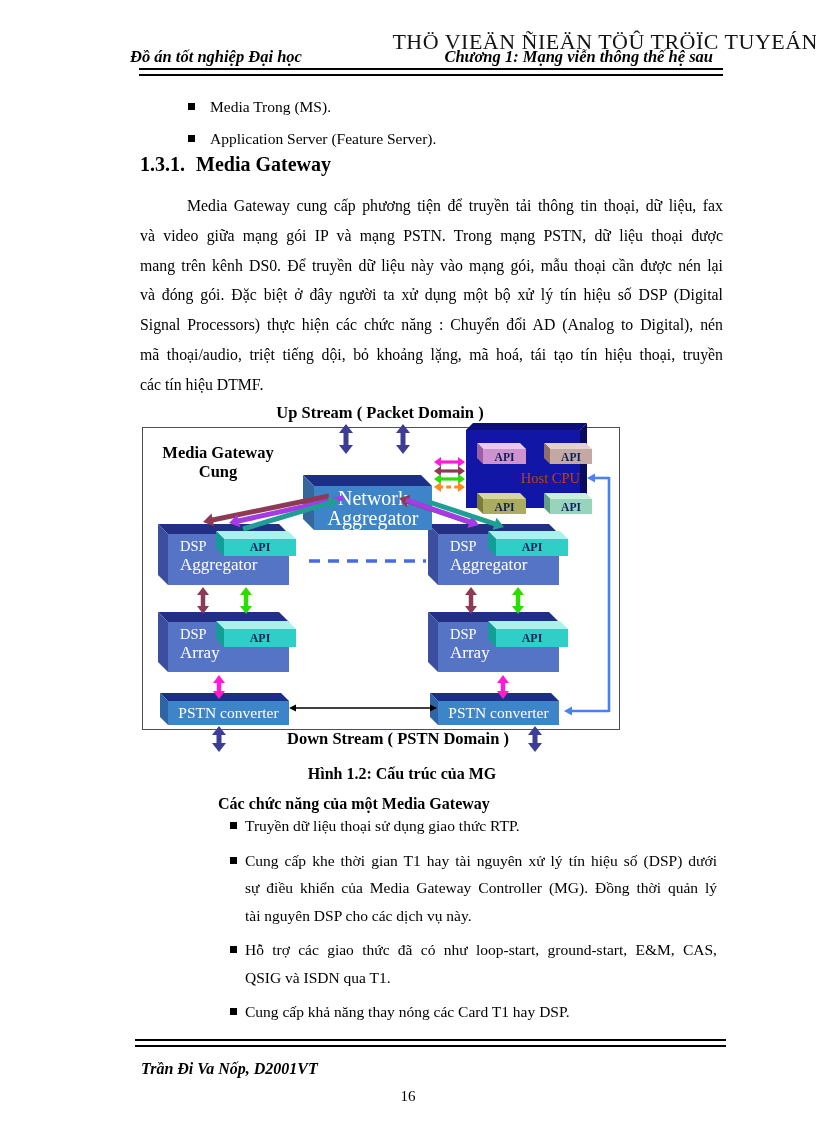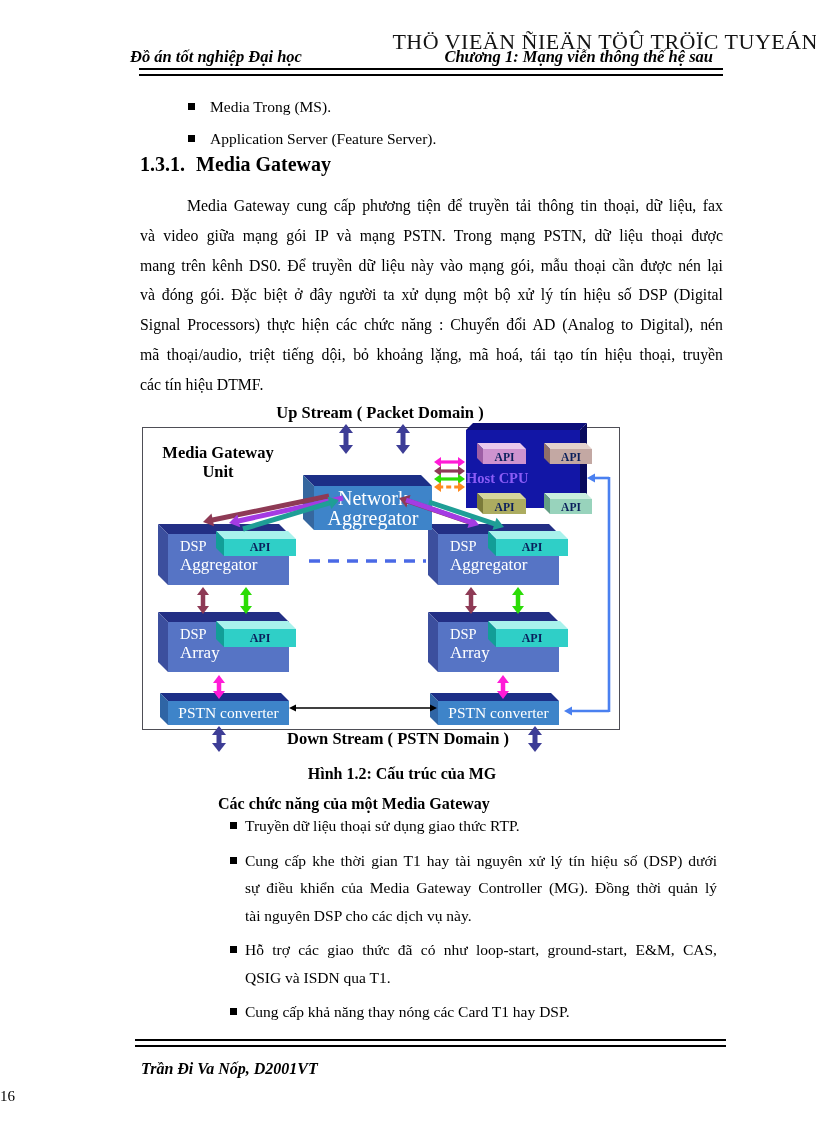--- a/index.html
+++ b/index.html
@@ -36,22 +36,22 @@
        justify-content:center;align-items:center;color:#fff;}
   .b3d::before{content:"";position:absolute;left:0;top:calc(0px - var(--d));width:100%;height:var(--d);
        background:var(--t);transform:skewX(45deg);transform-origin:50% 100%;}
   .b3d::after{content:"";position:absolute;top:0;left:calc(0px - var(--d));width:var(--d);height:100%;
        background:var(--s);transform:skewY(45deg);transform-origin:100% 50%;}
   .b3d.ext-r::before{transform:skewX(-45deg);}
   .b3d.ext-r::after{left:auto;right:calc(0px - var(--d));transform:skewY(-45deg);transform-origin:0 50%;}
   .na{left:171px;top:26px;width:118px;height:44px;--d:11px;--f:#3e84c9;--t:#1c2f87;--s:#35679f;
       font-size:20px;line-height:20px;z-index:3;margin-top:32px;}
   .host{left:323px;top:2px;width:114px;height:78px;--d:7px;--f:#1216a6;--t:#0c0e7a;--s:#090b5e;z-index:1;}
-  .host-label{position:absolute;left:323px;top:42px;width:114px;text-align:left;color:#8b5cf6;
-      font-weight:bold;font-size:14.5px;z-index:2;}
+  .host-label{position:absolute;left:323px;top:42px;width:114px;text-align:right;color:#c2410c;
+      font-weight:normal;font-size:14.5px;z-index:2;}
   .api{--d:8px;--f:#2fcfc7;--t:#a8f2ec;--s:#129e97;color:#0a1f5c;font-weight:bold;font-size:12px;z-index:4;}
   .api-s{--d:6px;height:15px;font-size:11.5px;z-index:4;font-weight:bold;color:#0a1f5c;}
   .api-pink{--f:#ce93cf;--t:#ebc9ec;--s:#9e5ea5;left:340px;top:21px;width:43px;}
   .api-tan{--f:#c3a8a3;--t:#e3d2cc;--s:#8f6e69;left:407px;top:21px;width:42px;}
   .api-olive{--f:#acac60;--t:#d5d59c;--s:#7b7b3a;left:340px;top:71px;width:43px;}
   .api-lteal{--f:#98d3bc;--t:#c9eedd;--s:#639f85;left:407px;top:71px;width:42px;}
   .dsp{--d:10px;--f:#5674c5;--t:#232f85;--s:#3c4f9e;width:121px;height:51px;
        align-items:flex-start;justify-content:flex-start;padding:4px 0 0 12px;box-sizing:border-box;z-index:2;}
   .dsp .l1{font-size:14.5px;}
   .dsp .l2{font-size:17px;}
@@ -70,21 +70,21 @@
   
   .fn-h{left:218px;top:795px;font-weight:bold;font-size:16px;}
   .fn-list{left:241px;top:808px;width:472px;margin:4px;padding:0;list-style:none;}
   .fn-list li{position:relative;margin-bottom:7px;font-size:15.5px;}
   .fn-list .sq{top:10px;left:-15px;}
   .fl{line-height:27.5px;}
   .jl{text-align:justify;text-align-last:justify;}
   
   .ftr-rule{left:135px;top:1039px;width:591px;}
   .ftr-author{left:141px;top:1060px;font-size:16px;font-weight:bold;font-style:italic;}
-  .ftr-page{left:0;top:1088px;width:816px;text-align:left;font-size:15px;}
+  .ftr-page{left:0;top:1088px;width:816px;text-align:center;font-size:15px;}
 </style>
 </head>
 <body>
 
 <div class="page">
 
   <div class="abs watermark">THÖ VIEÄN ÑIEÄN TÖÛ TRÖÏC TUYEÁN</div>
   <div class="abs hdr-left">Đồ án tốt nghiệp Đại học</div>
   <div class="abs hdr-right">Chương 1: Mạng viễn thông thế hệ sau</div>
   <div class="abs rule2 hdr-rule"></div>
@@ -110,21 +110,21 @@
     <div class="pl">Signal Processors) thực hiện các chức năng : Chuyển đổi AD (Analog to Digital), nén</div>
     <div class="pl">mã thoại/audio, triệt tiếng dội, bỏ khoảng lặng, mã hoá, tái tạo tín hiệu thoại, truyền</div>
     <div class="pl last">các tín hiệu DTMF.</div>
   </div>
 
   <div class="abs fig-up">Up Stream ( Packet Domain )</div>
 
   <div class="abs fig">
     <div class="mgu">
       <div>Media Gateway</div>
-      <div>Unit</div>
+      <div>Cung</div>
     </div>
 
     <div class="b3d na">
       <span>Network</span>
       <span>Aggregator</span>
     </div>
 
     <div class="b3d ext-r host"></div>
     <div class="host-label">Host CPU</div>
     <div class="b3d api-s api-pink">API</div>

